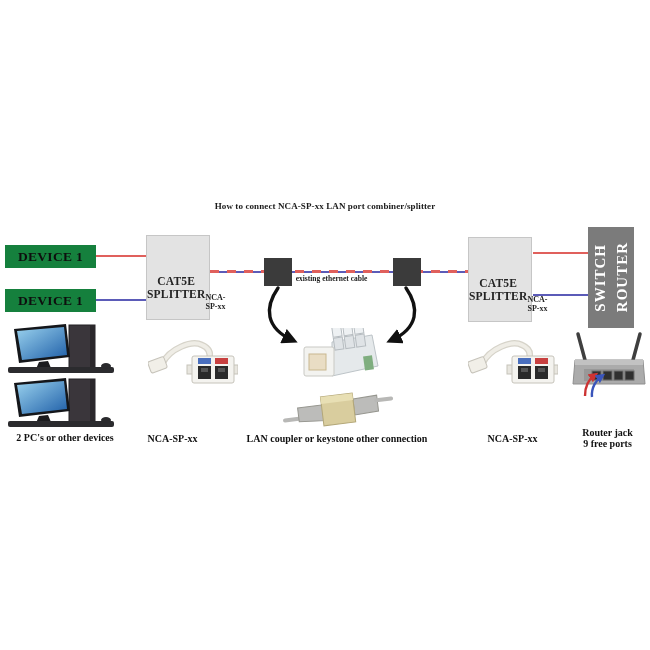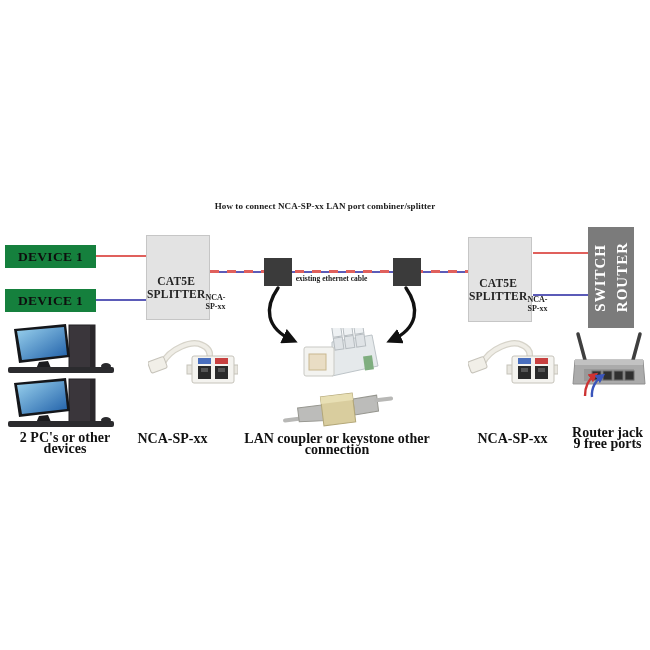--- a/index.html
+++ b/index.html
@@ -47,21 +47,21 @@
   .router-box{
     left:588px;top:227px;width:46px;height:101px;background:#7b7b7b;
     display:flex;flex-direction:row;align-items:center;justify-content:center;gap:1px;
   }
   .vtext{
     writing-mode:vertical-rl;transform:rotate(180deg);
     color:#ffffff;font-size:15px;font-weight:bold;letter-spacing:1px;
     line-height:21px;
   }
   .caption{
-    font-size:14px;font-weight:bold;color:#111;text-align:center;line-height:11px;
+    font-size:10px;font-weight:bold;color:#111;text-align:center;line-height:11px;
   }
   svg{display:block;}
 </style>
 </head>
 <body>
 
 <div class="page">
 
   <div class="abs title">How to connect NCA-SP-xx LAN port combiner/splitter</div>
 

